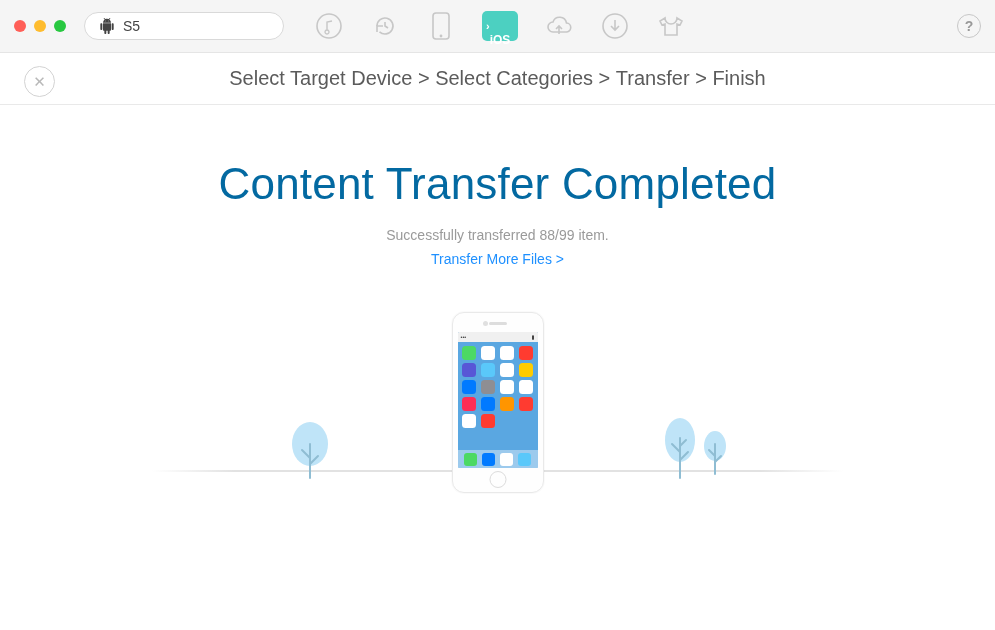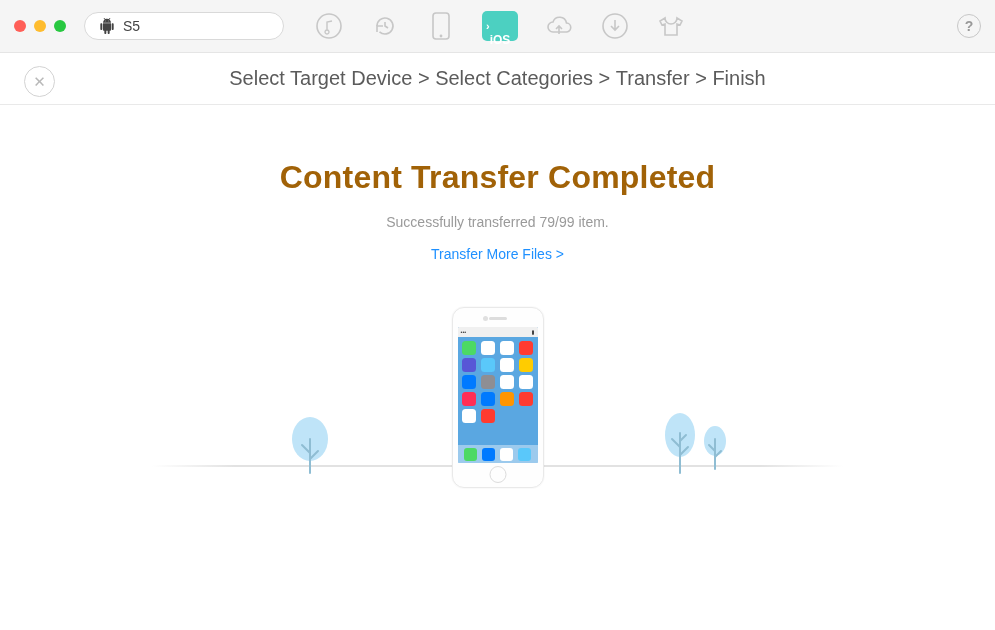--- a/index.html
+++ b/index.html
@@ -67,23 +67,23 @@
       width: 31px; height: 31px; border: 1px solid #d3d3d3; border-radius: 50%;
       display: flex; align-items: center; justify-content: center; color: #b8b8b8; font-size: 15px;
       position: absolute; left: 24px; top: 13px; cursor: pointer; font-weight: 300;
     }
     .breadcrumb { width: 100%; text-align: center; font-size: 20px; color: #8a8a8a ; }
     .breadcrumb span { white-space:nowrap; }
     .breadcrumb .dark { color:#5b5b5b; font-weight:500; }
 
     
     .content { text-align: center; padding-top: 54px; position: relative; }
-    .headline { font-size: 32px; font-weight: 700; color: #a16207; letter-spacing: 0.2px; }
+    .headline { font-size: 44px; font-weight: 400; color: #0369a1; letter-spacing: 0.2px; }
     .subline  { margin-top: 18px; font-size: 14px; color: #9a9a9a; }
-    .link-more { margin-top: 16px; font-size: 14px; }
+    .link-more { margin-top: 8px; font-size: 14px; }
     .link-more a { color: #1e90ff; text-decoration: none; cursor: pointer; font-weight: 400; }
 
     
     .stage { position: relative; width: 100%; height: 260px; margin-top: 45px; }
     .ground { position: absolute; top: 158px; left: 152px; right: 152px; height: 2px;
       background: linear-gradient(90deg, rgba(0,0,0,0) 0%, #e2e2e2 12%, #e2e2e2 88%, rgba(0,0,0,0) 100%); }
     .tree { position: absolute; bottom: 92px; }
     .tree svg { display: block; }
     .tree.left { left: 288px; }
     .tree.right1 { left: 660px; }
@@ -186,21 +186,21 @@
     <span class="dark">Select Categories</span>
     <span class="dark">&gt;</span>
     <span class="dark">Transfer</span>
     <span class="dark">&gt;</span>
     <span class="dark">Finish</span>
   </div>
 </div>
 
 <div class="content">
   <div class="headline">Content Transfer Completed</div>
-  <div class="subline">Successfully transferred 79/99 item.</div>
+  <div class="subline">Successfully transferred 88/99 item.</div>
   <div class="link-more">
     <a>Transfer More Files &gt;</a>
   </div>
 
   <div class="stage">
     <div class="ground"></div>
 
     <div class="tree left">
       <svg width="44" height="60" viewBox="0 0 44 60">
         <ellipse cx="22" cy="24" rx="18" ry="22" fill="#bfe4f8"></ellipse>

